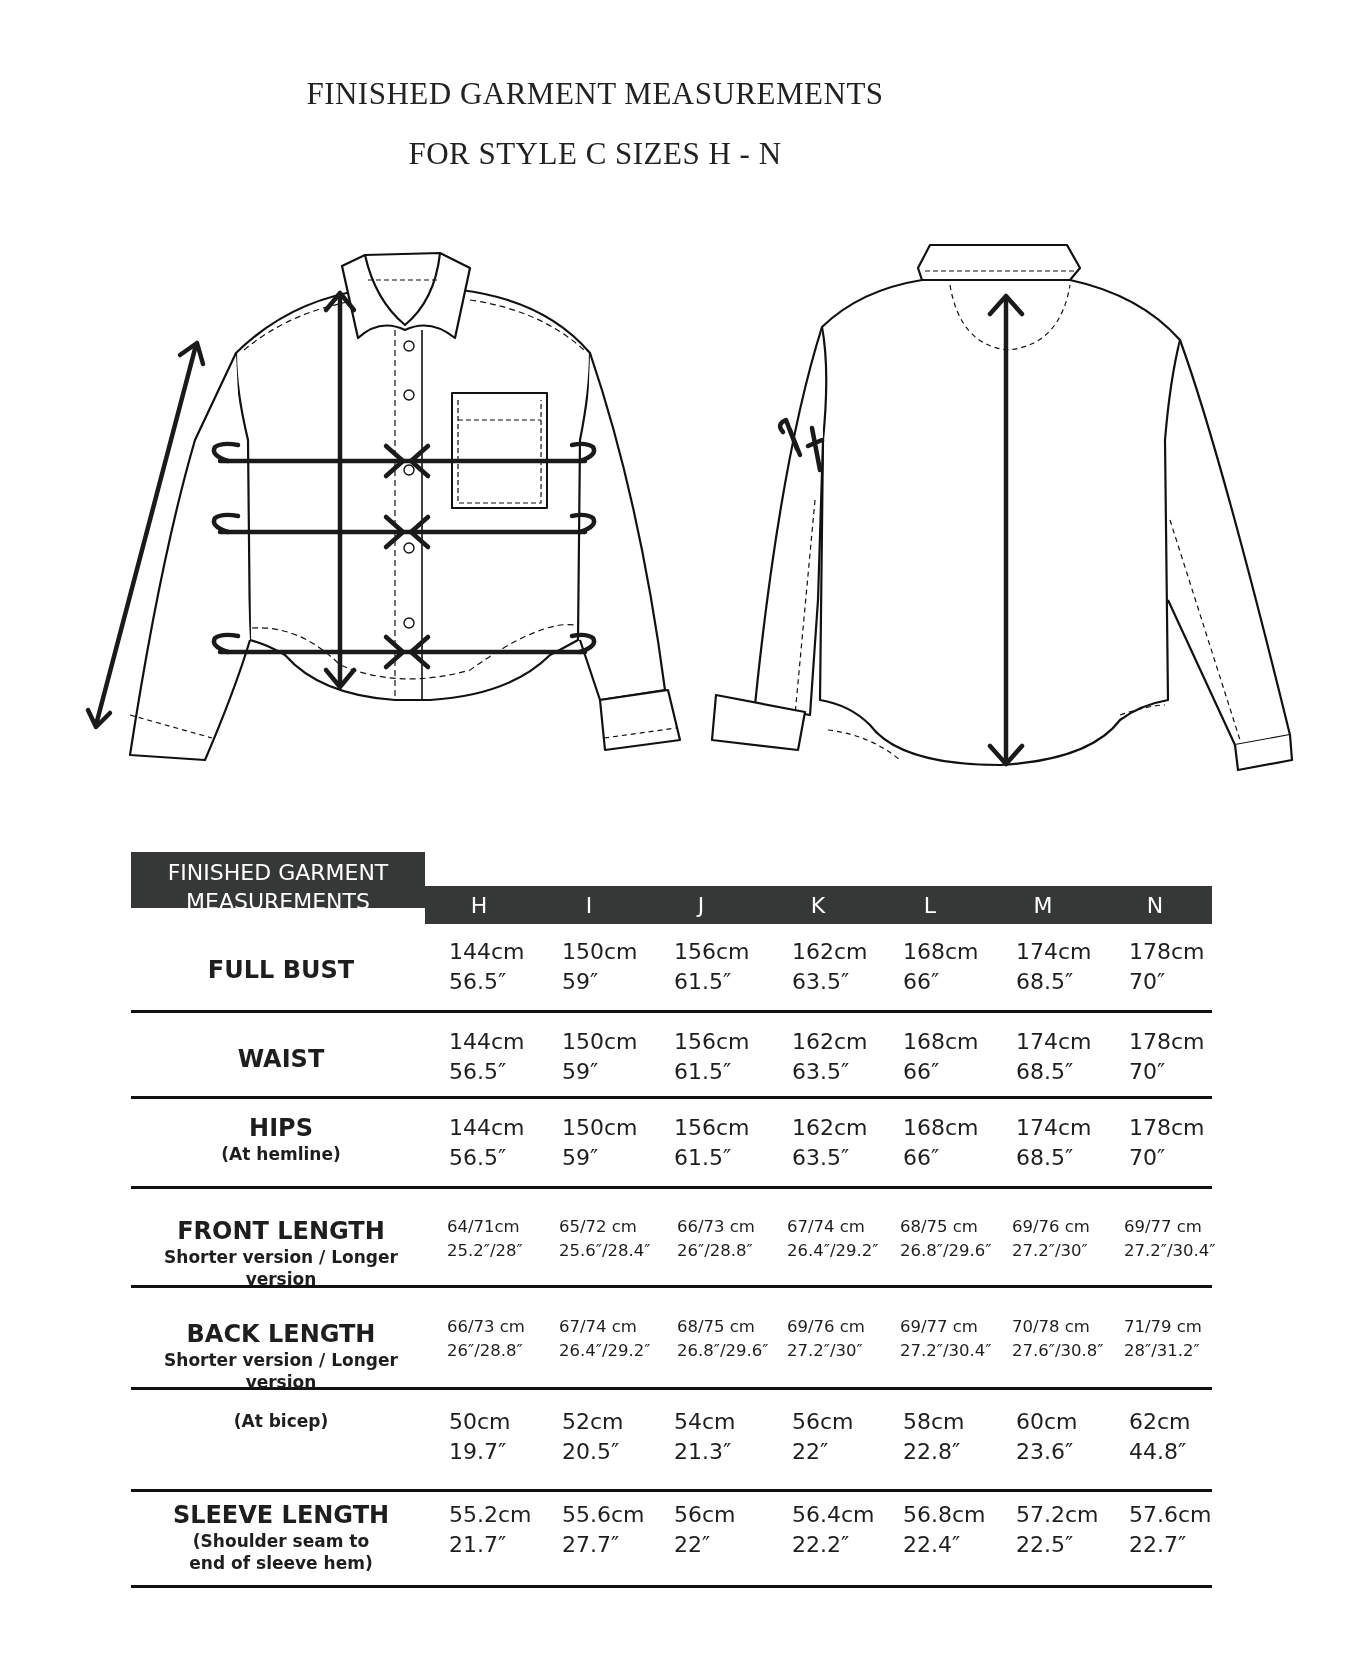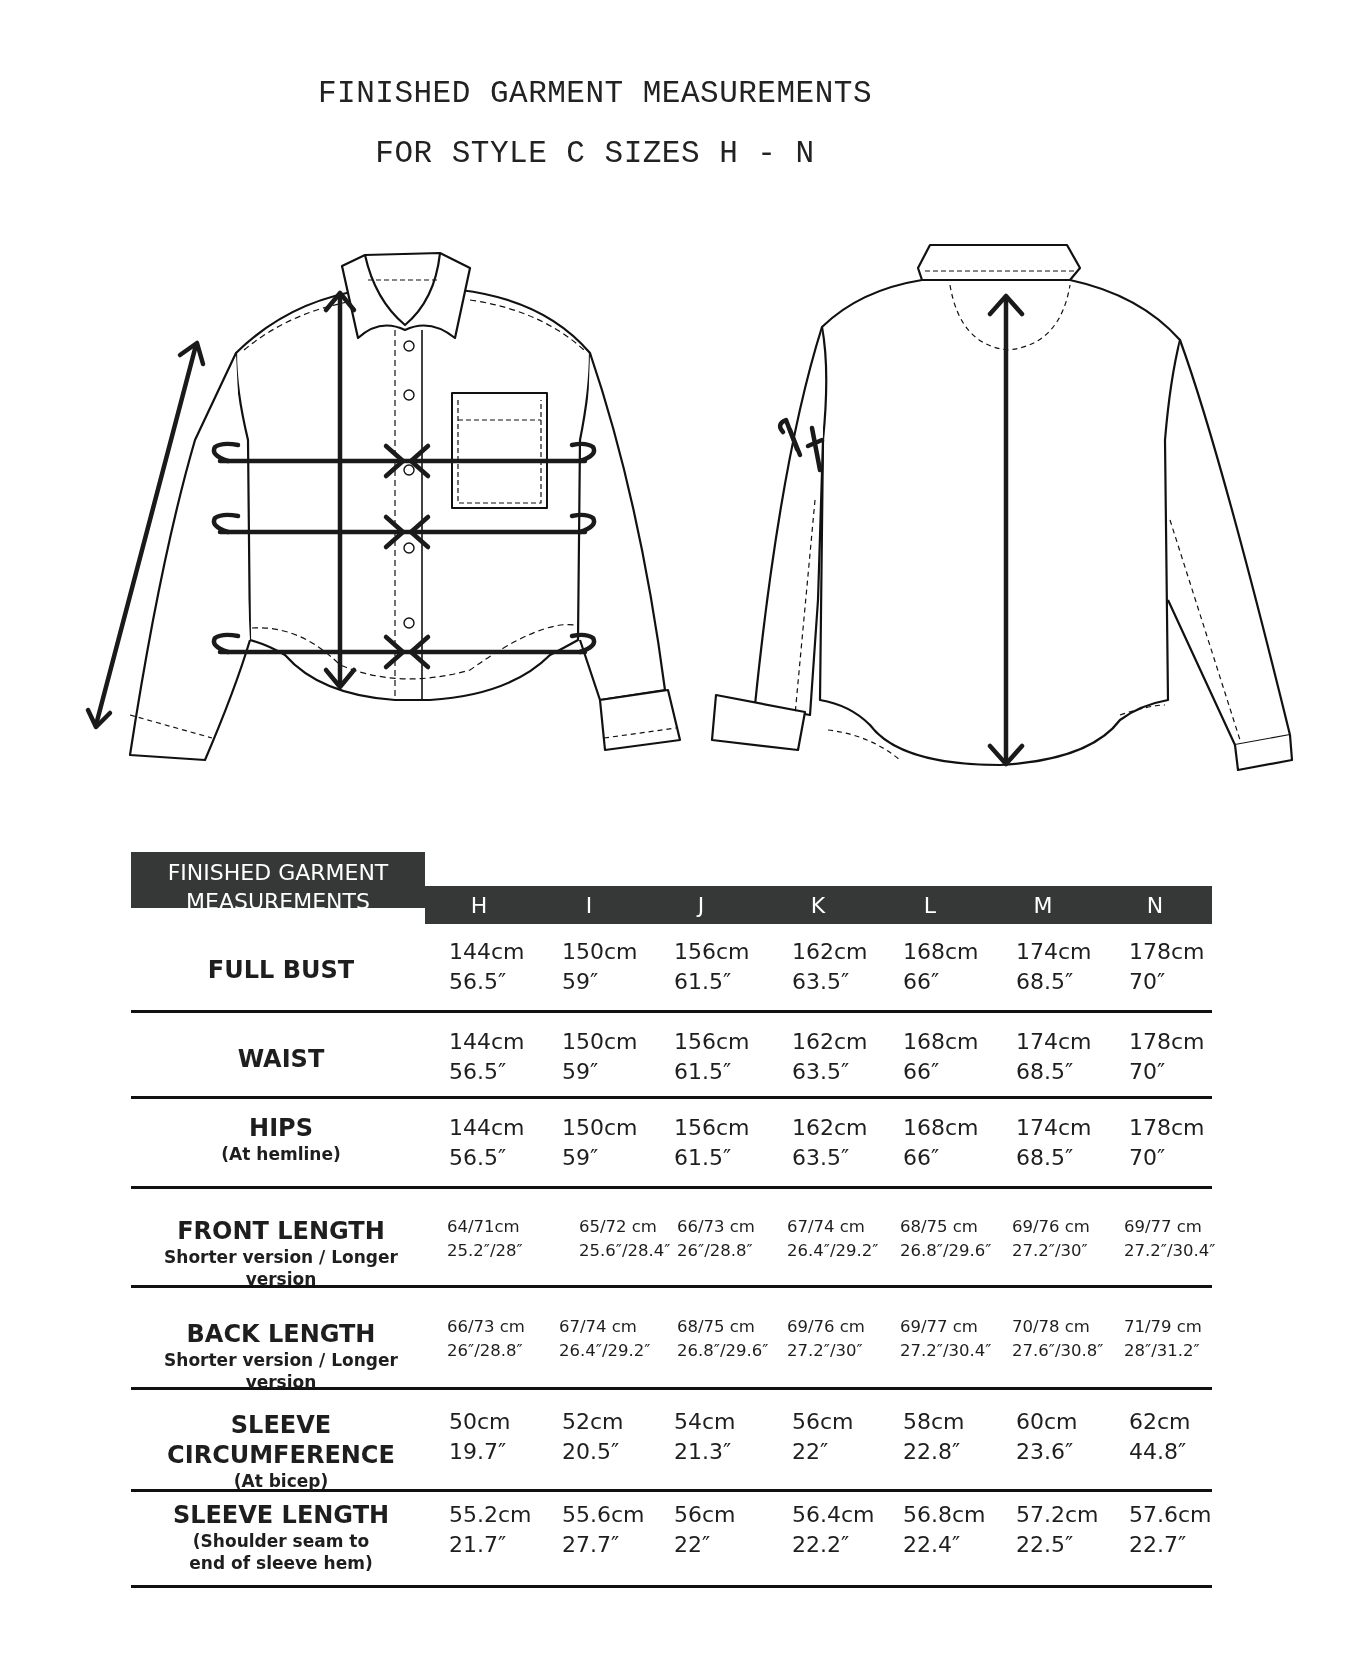--- a/index.html
+++ b/index.html
@@ -1,17 +1,17 @@
 <!DOCTYPE html>
 <html><head>
 <meta charset="utf-8">
 <style>
   html,body{margin:0;padding:0;background:#ffffff;}
   body{width:1370px;height:1670px;position:relative;overflow:hidden;font-family:"DejaVu Sans",sans-serif;color:#1e1e1e;}
-  .title{position:absolute;left:0;width:1190px;text-align:center;font-family:Liberation Mono, monospace;font-weight:300;font-size:31px;letter-spacing:0.5px;color:#222;}
+  .title{position:absolute;left:0;width:1190px;text-align:center;font-family:Liberation Serif, serif;font-weight:300;font-size:31px;letter-spacing:0.5px;color:#222;}
   #t1{top:76px;}
   #t2{top:136px;}
   .drawing{position:absolute;}
   .hdr-tab{position:absolute;left:131px;top:852px;width:294px;height:56px;background:#363837;color:#fff;font-size:22px;text-align:center;line-height:29px;padding-top:6px;box-sizing:border-box;}
   .hdr-band{position:absolute;left:425px;top:886px;width:787px;height:38px;background:#363837;}
   .size-h{position:absolute;top:893px;color:#fff;font-size:22px;width:60px;text-align:center;}
   .rowline{position:absolute;left:131px;width:1081px;height:3px;background:#111;}
   .label{position:absolute;left:131px;width:300px;text-align:center;}
   .label .main{font-weight:bold;font-size:24px;line-height:30px;display:block;}
   .label .sub{font-weight:bold;font-size:17px;line-height:22px;display:block;}
@@ -215,21 +215,21 @@
       <span>70″</span>
     </div>
     <div class="label" style="top: 1216px;">
       <span class="main">FRONT LENGTH</span>
       <span class="sub">Shorter version / Longer version</span>
     </div>
     <div class="cell small" style="left: 447px; top: 1215px;">
       <span>64/71cm</span>
       <span>25.2″/28″</span>
     </div>
-    <div class="cell small" style="left: 559px; top: 1215px; margin-left: 20px;">
+    <div class="cell small" style="left: 559px; top: 1215px;">
       <span>65/72 cm</span>
       <span>25.6″/28.4″</span>
     </div>
     <div class="cell small" style="left: 677px; top: 1215px;">
       <span>66/73 cm</span>
       <span>26″/28.8″</span>
     </div>
     <div class="cell small" style="left: 787px; top: 1215px;">
       <span>67/74 cm</span>
       <span>26.4″/29.2″</span>
@@ -272,21 +272,20 @@
     </div>
     <div class="cell small" style="left: 1012px; top: 1315px;">
       <span>70/78 cm</span>
       <span>27.6″/30.8″</span>
     </div>
     <div class="cell small" style="left: 1124px; top: 1315px;">
       <span>71/79 cm</span>
       <span>28″/31.2″</span>
     </div>
     <div class="label" style="top: 1410px;">
-      <span class="main">SLEEVE CIRCUMFERENCE</span>
       <span class="sub">(At bicep)</span>
     </div>
     <div class="cell" style="left: 449px; top: 1407px;">
       <span>50cm</span>
       <span>19.7″</span>
     </div>
     <div class="cell" style="left: 562px; top: 1407px;">
       <span>52cm</span>
       <span>20.5″</span>
     </div>

